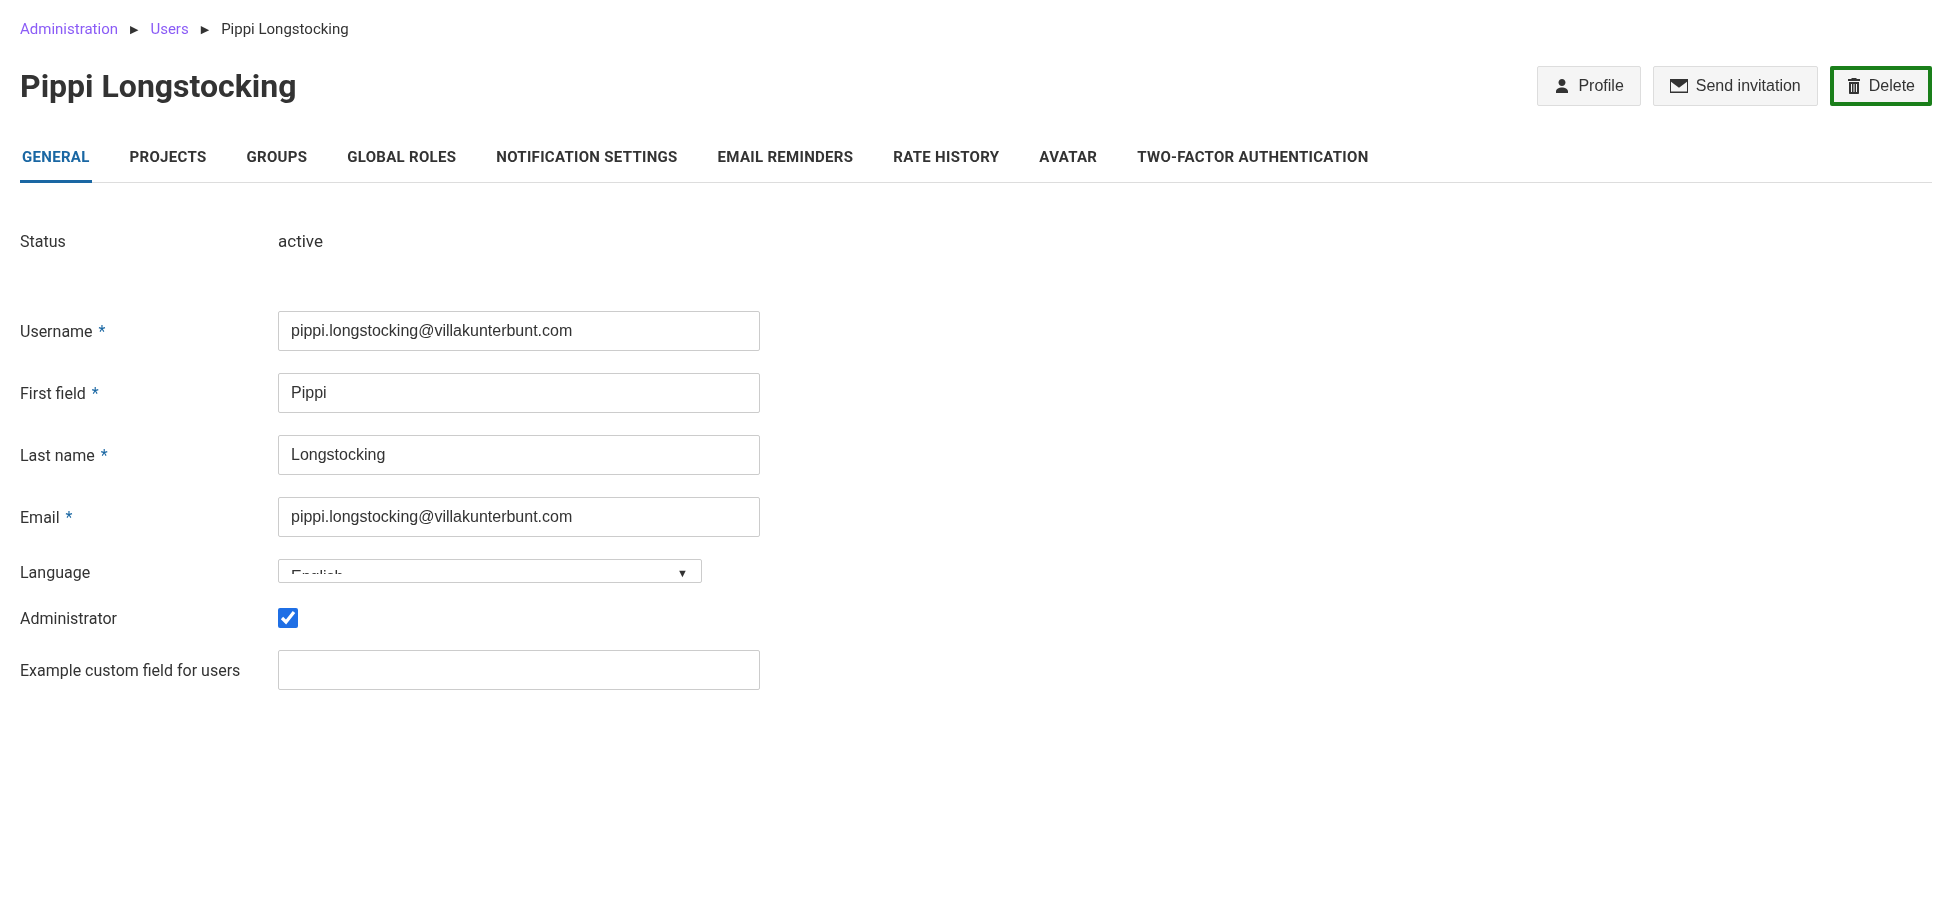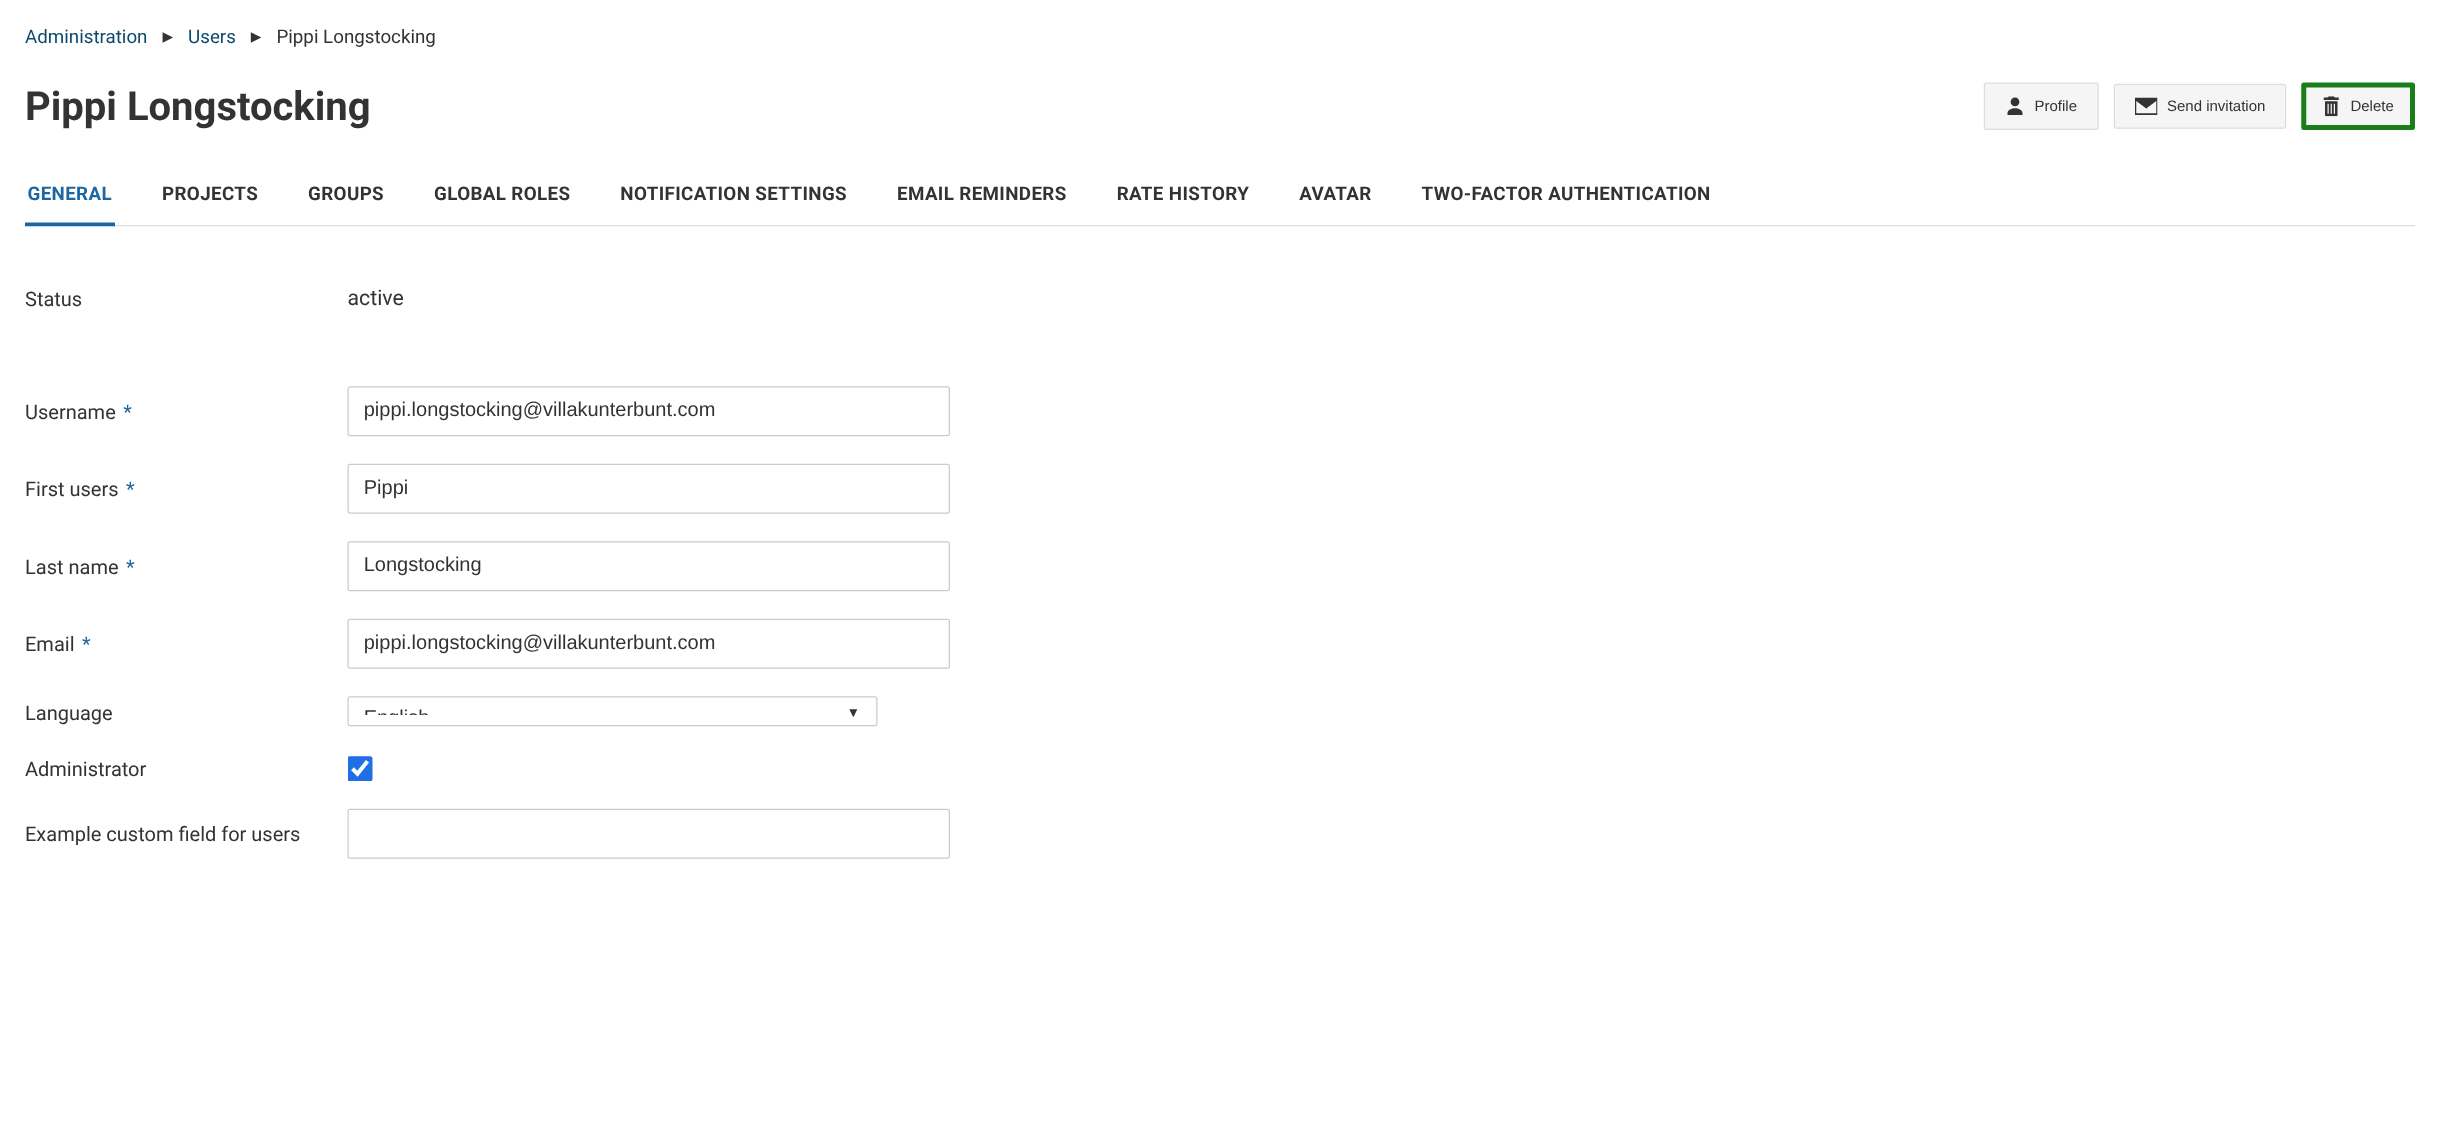--- a/index.html
+++ b/index.html
@@ -15,21 +15,21 @@
       padding: 20px;
     }
     .breadcrumb {
       display: flex;
       align-items: center;
       gap: 12px;
       margin-bottom: 28px;
       font-size: 15px;
     }
     .breadcrumb a {
-      color: #0c4a6e;
+      color: #8b5cf6;
       text-decoration: none;
     }
     .breadcrumb .sep {
       color: #333;
       font-size: 11px;
     }
     .breadcrumb-current {
       color: #333;
     }
     .header-row {
@@ -48,21 +48,21 @@
       gap: 12px;
       align-items: center;
     }
     .btn {
       display: inline-flex;
       align-items: center;
       gap: 8px;
       background: #f5f5f5;
       border: 1px solid #ddd;
       padding: 10px 16px;
-      font-size: 12px;
+      font-size: 16px;
       color: #333;
       cursor: pointer;
       border-radius: 2px;
     }
     .btn-highlighted {
       border: 4px solid #1a7f1a;
       padding: 7px 13px;
     }
     .icon {
       display: inline-flex;
@@ -212,21 +212,21 @@
     <label class="form-label">Status</label>
     <span class="form-value">active</span>
   </div>
 
   <div class="form-row">
     <label class="form-label"><span>Username</span><span class="req"> *</span></label>
     <input type="text" class="form-input" value="pippi.longstocking@villakunterbunt.com" style="">
   </div>
 
   <div class="form-row">
-    <label class="form-label"><span>First users</span><span class="req"> *</span></label>
+    <label class="form-label"><span>First field</span><span class="req"> *</span></label>
     <input type="text" class="form-input" value="Pippi" style="">
   </div>
 
   <div class="form-row">
     <label class="form-label"><span>Last name</span><span class="req"> *</span></label>
     <input type="text" class="form-input" value="Longstocking" style="">
   </div>
 
   <div class="form-row">
     <label class="form-label"><span>Email</span><span class="req"> *</span></label>

